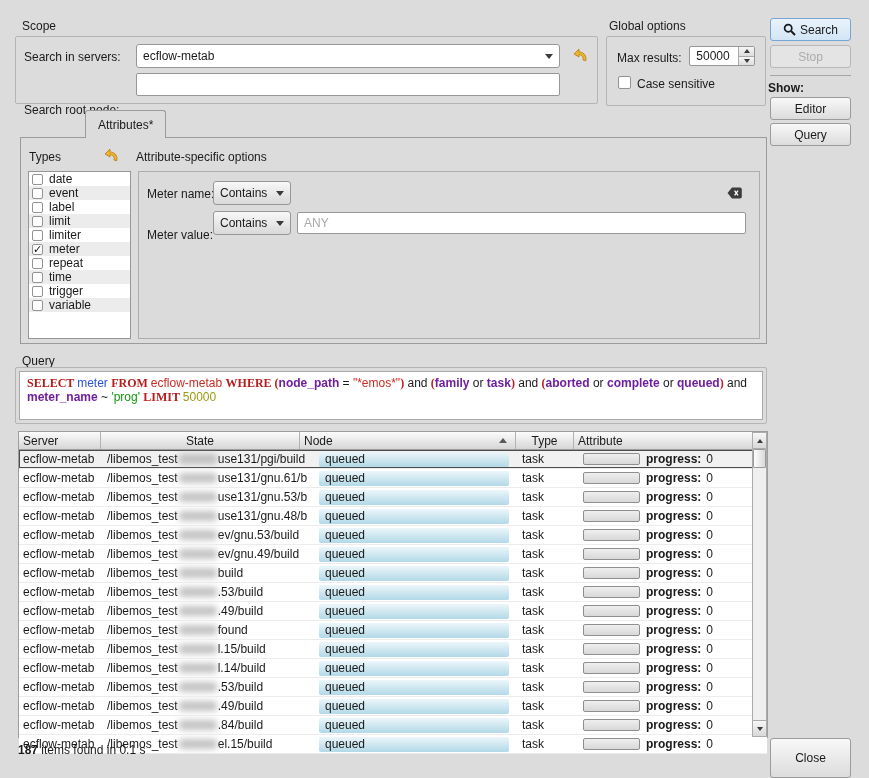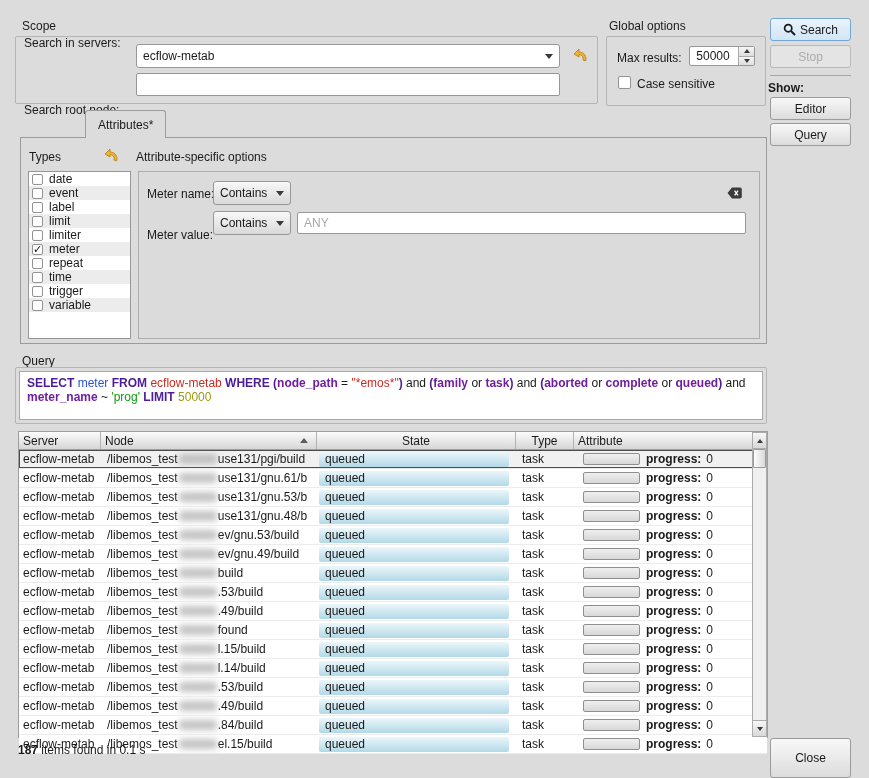--- a/index.html
+++ b/index.html
@@ -35,21 +35,21 @@
   .tab.sel{background:#dcdcdc;z-index:3;}
   .panel{position:absolute;border:1px solid #9b9b9b;background:#dcdcdc;box-sizing:border-box;}
   
   .tlist{position:absolute;background:#fff;border:1px solid #979797;box-sizing:border-box;overflow:hidden;}
   .type-row{display:flex;align-items:center;height:14px;padding-left:3px;gap:6px;}
   .type-row:nth-child(even){background:#ececec;}
   .type-row .cb{width:11px;height:11px;}
   
   .qbox{position:absolute;border:1px solid #b5b5b5;border-radius:2px;background:#dcdcdc;box-sizing:border-box;}
   .qwhite{position:absolute;left:3px;top:3px;right:3px;bottom:3px;background:#fff;border:1px solid #a8a8a8;padding:4px 7px;line-height:14px;box-sizing:border-box;overflow:hidden;}
-  .tok-kw{font-weight:bold;color:#4c1d95;}
+  .tok-kw{font-weight:bold;color:#b91c1c;font-family:Liberation Serif, serif;}
   .tok-blue{color:#2a52cc;}
   .tok-red{color:#cc2a21;}
   .tok-purple{color:#6f1e9e;font-weight:bold;}
   .tok-green{color:#0f9b0f;}
   .tok-num{color:#9a9a12;}
   .tok-plain{color:#1a1a1a;}
   
   .tframe{position:absolute;border:1px solid #9e9e9e;background:#fff;box-sizing:border-box;}
   .thead{display:flex;height:17px;background:linear-gradient(#fcfcfc,#d6d6d6);border-bottom:1px solid #9e9e9e;}
   .th{box-sizing:border-box;border-right:1px solid #b2b2b2;padding:0 4px;display:flex;align-items:center;white-space:nowrap;overflow:hidden;}
@@ -73,21 +73,21 @@
   .bold{font-weight:bold;}
   svg{display:block;}
 </style>
 </head>
 <body>
 
 <div id="dialog">
 
   <div class="gtitle" style="left:22px;top:19px;">Scope</div>
   <div class="groupbox" style="left:15px;top:36px;width:583px;height:68px;"></div>
-  <div class="lbl" style="left:24px;top:36px;">Search in servers:</div>
+  <div class="lbl" style="left:24px;top:50px;">Search in servers:</div>
   <div class="combo white" style="left:136px;top:44px;width:424px;height:24px;">
     <span>ecflow-metab</span>
     <span class="arr-down"></span>
   </div>
   <div class="abs" style="left:570px;top:46px;width:18px;height:18px;">
     <svg width="18" height="18" viewBox="0 0 18 18">
         <path d="M4 8 L9 3 L9 6 C13 6 16 9 16 13 C16 13.6 15.9 14.2 15.7 14.8 L12.9 13.9 C13.1 13.4 13.2 13 13.2 12.6 C13.2 10.2 11.3 8.6 9 8.6 L9 11 Z" fill="#f0b42c" stroke="#b9831a" stroke-width="0.9"></path>
       </svg>
   </div>
   <div class="lbl" style="left:24px;top:79px;margin-top:24px;">Search root node:</div>
@@ -212,26 +212,26 @@
   <div class="gtitle" style="left:22px;top:354px;">Query</div>
   <div class="qbox" style="left:15px;top:367px;width:752px;height:57px;">
     <div class="qwhite"><span class="tok-kw">SELECT </span><span class="tok-blue">meter</span><span class="tok-plain"> </span><span class="tok-kw">FROM </span><span class="tok-red">ecflow-metab</span><span class="tok-plain"> </span><span class="tok-kw">WHERE </span><span class="tok-kw">(</span><span class="tok-purple">node_path</span><span class="tok-plain"> = </span><span class="tok-red">"*emos*"</span><span class="tok-kw">)</span><span class="tok-plain"> and </span><span class="tok-kw">(</span><span class="tok-purple">family</span><span class="tok-plain"> or </span><span class="tok-purple">task</span><span class="tok-kw">)</span><span class="tok-plain"> and </span><span class="tok-kw">(</span><span class="tok-purple">aborted</span><span class="tok-plain"> or </span><span class="tok-purple">complete</span><span class="tok-plain"> or </span><span class="tok-purple">queued</span><span class="tok-kw">)</span><span class="tok-plain"> and </span><span class="tok-purple">meter_name</span><span class="tok-plain"> ~ </span><span class="tok-green">'prog'</span><span class="tok-plain"> </span><span class="tok-kw">LIMIT </span><span class="tok-num">50000</span></div>
   </div>
 
   <div class="tframe" style="left:18px;top:431px;width:750px;height:307px;">
     <div class="thead">
       <div class="th w-server">
           <span>Server</span>
         </div>
+      <div class="th w-state" style="justify-content:center;">
+          <span>State</span>
+        </div>
       <div class="th w-node">
           <span>Node</span>
           <span class="sort-up"></span>
-        </div>
-      <div class="th w-state" style="justify-content:center;">
-          <span>State</span>
         </div>
       <div class="th w-type" style="justify-content:center;">
           <span>Type</span>
         </div>
       <div class="th w-attr">
           <span>Attribute</span>
         </div>
     </div>
     <div>
   <div class="trow current">

